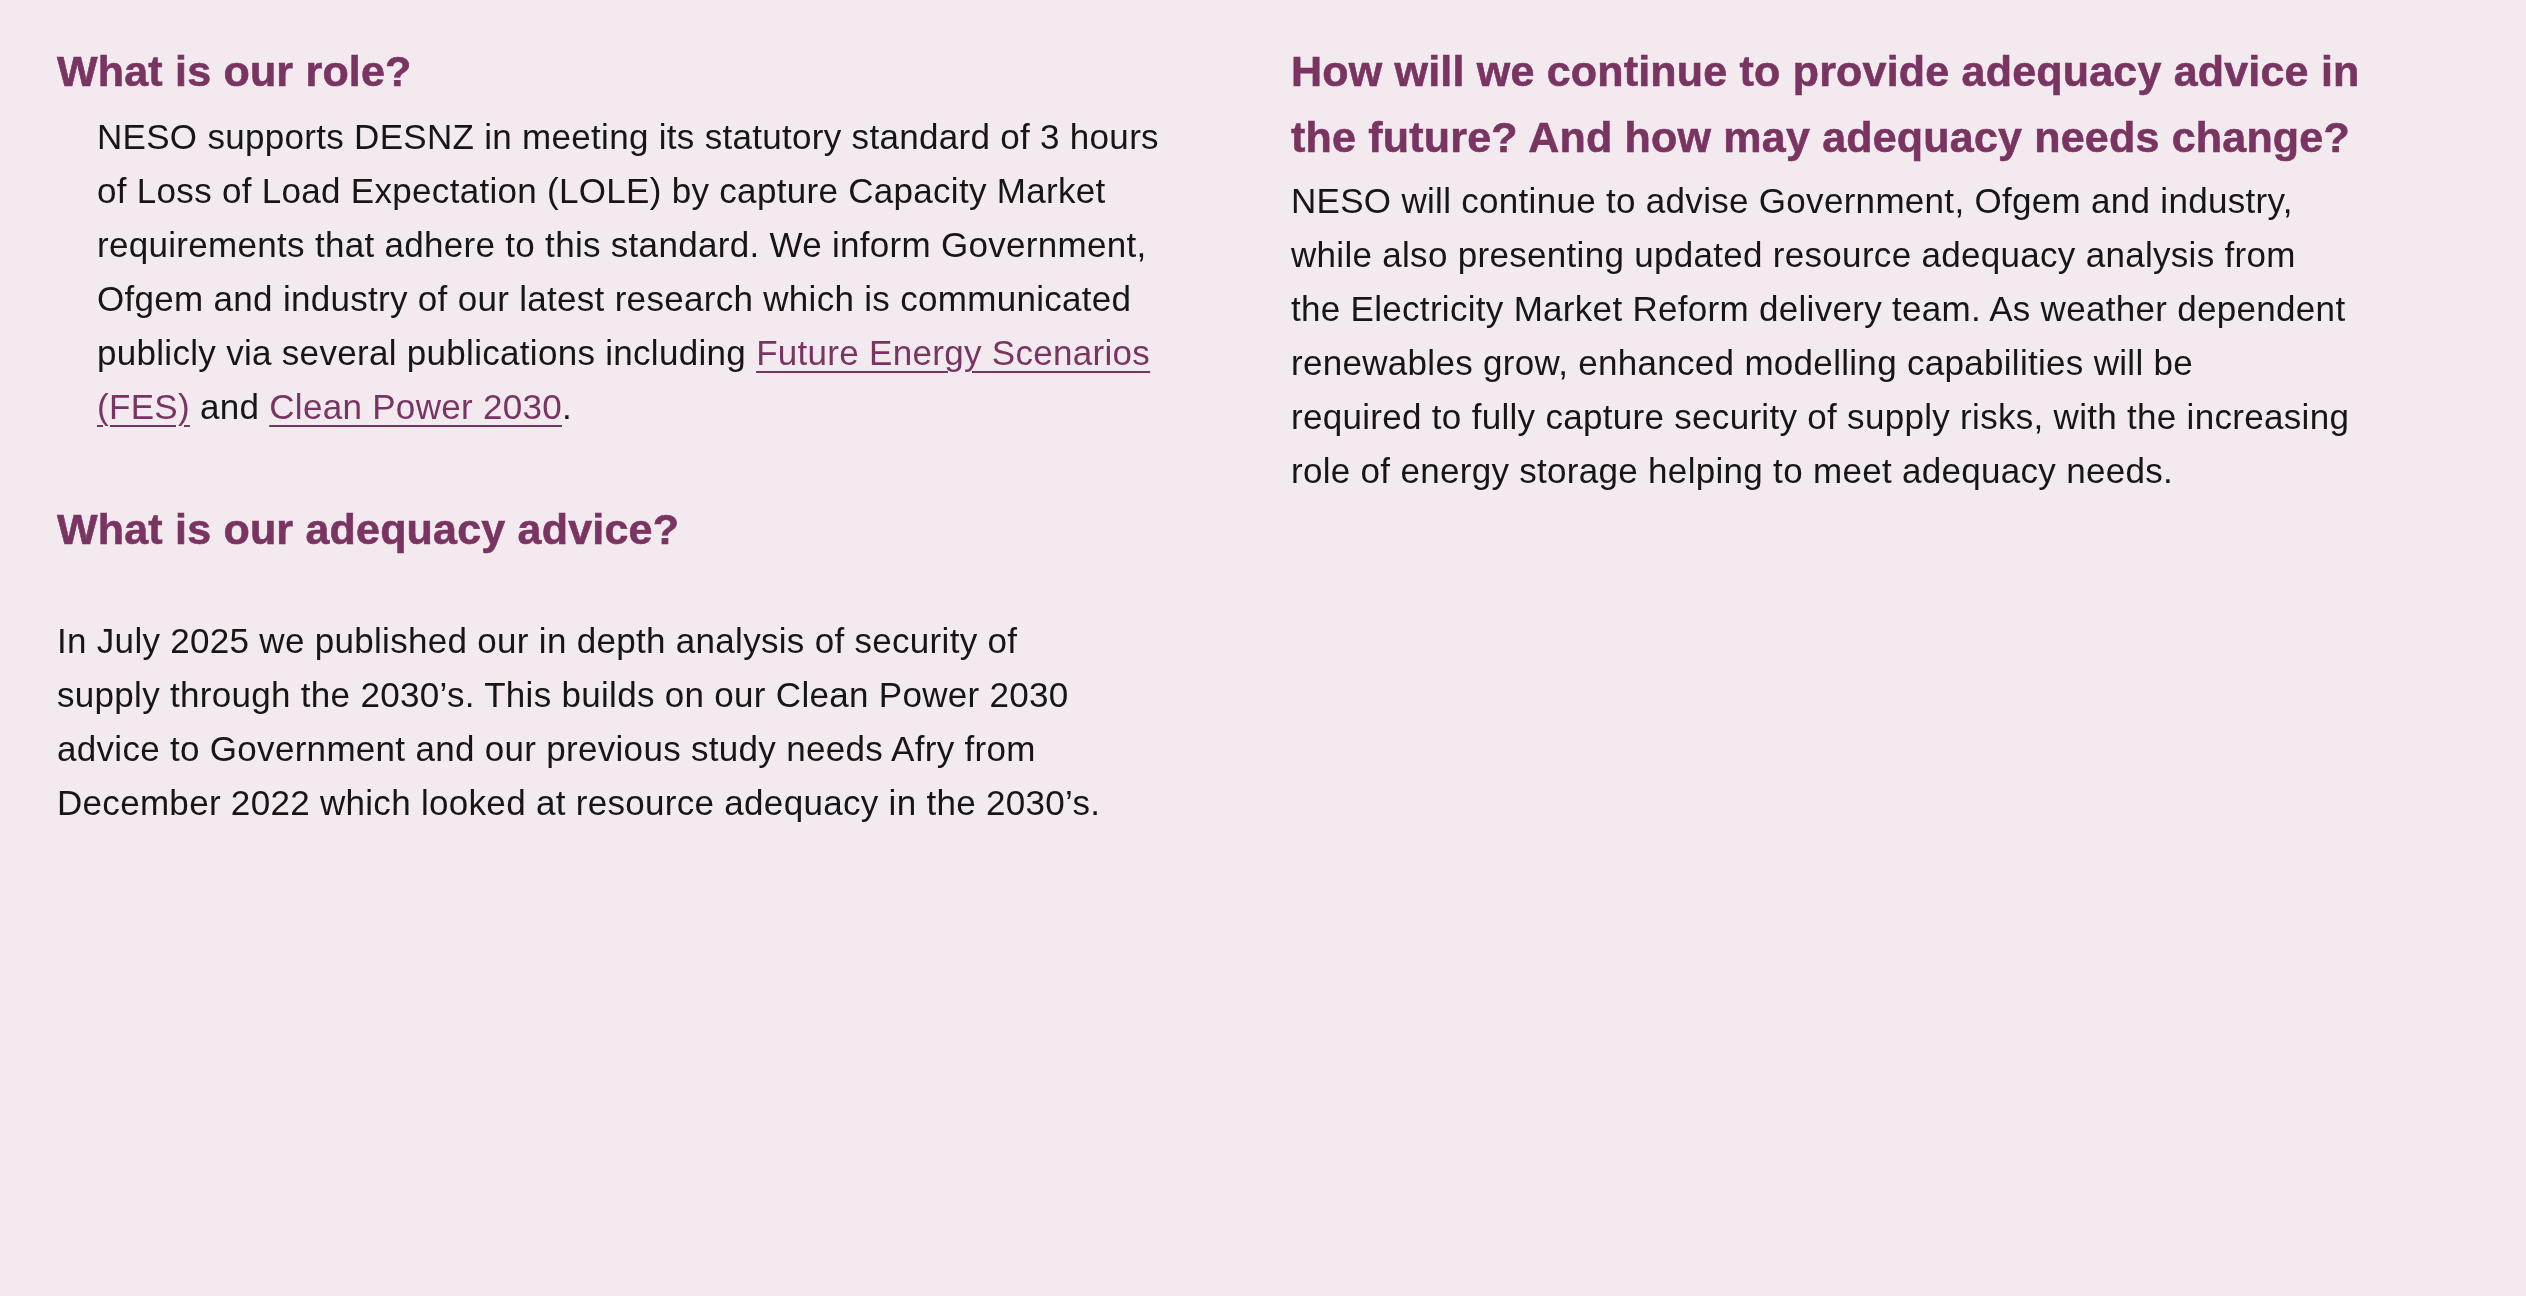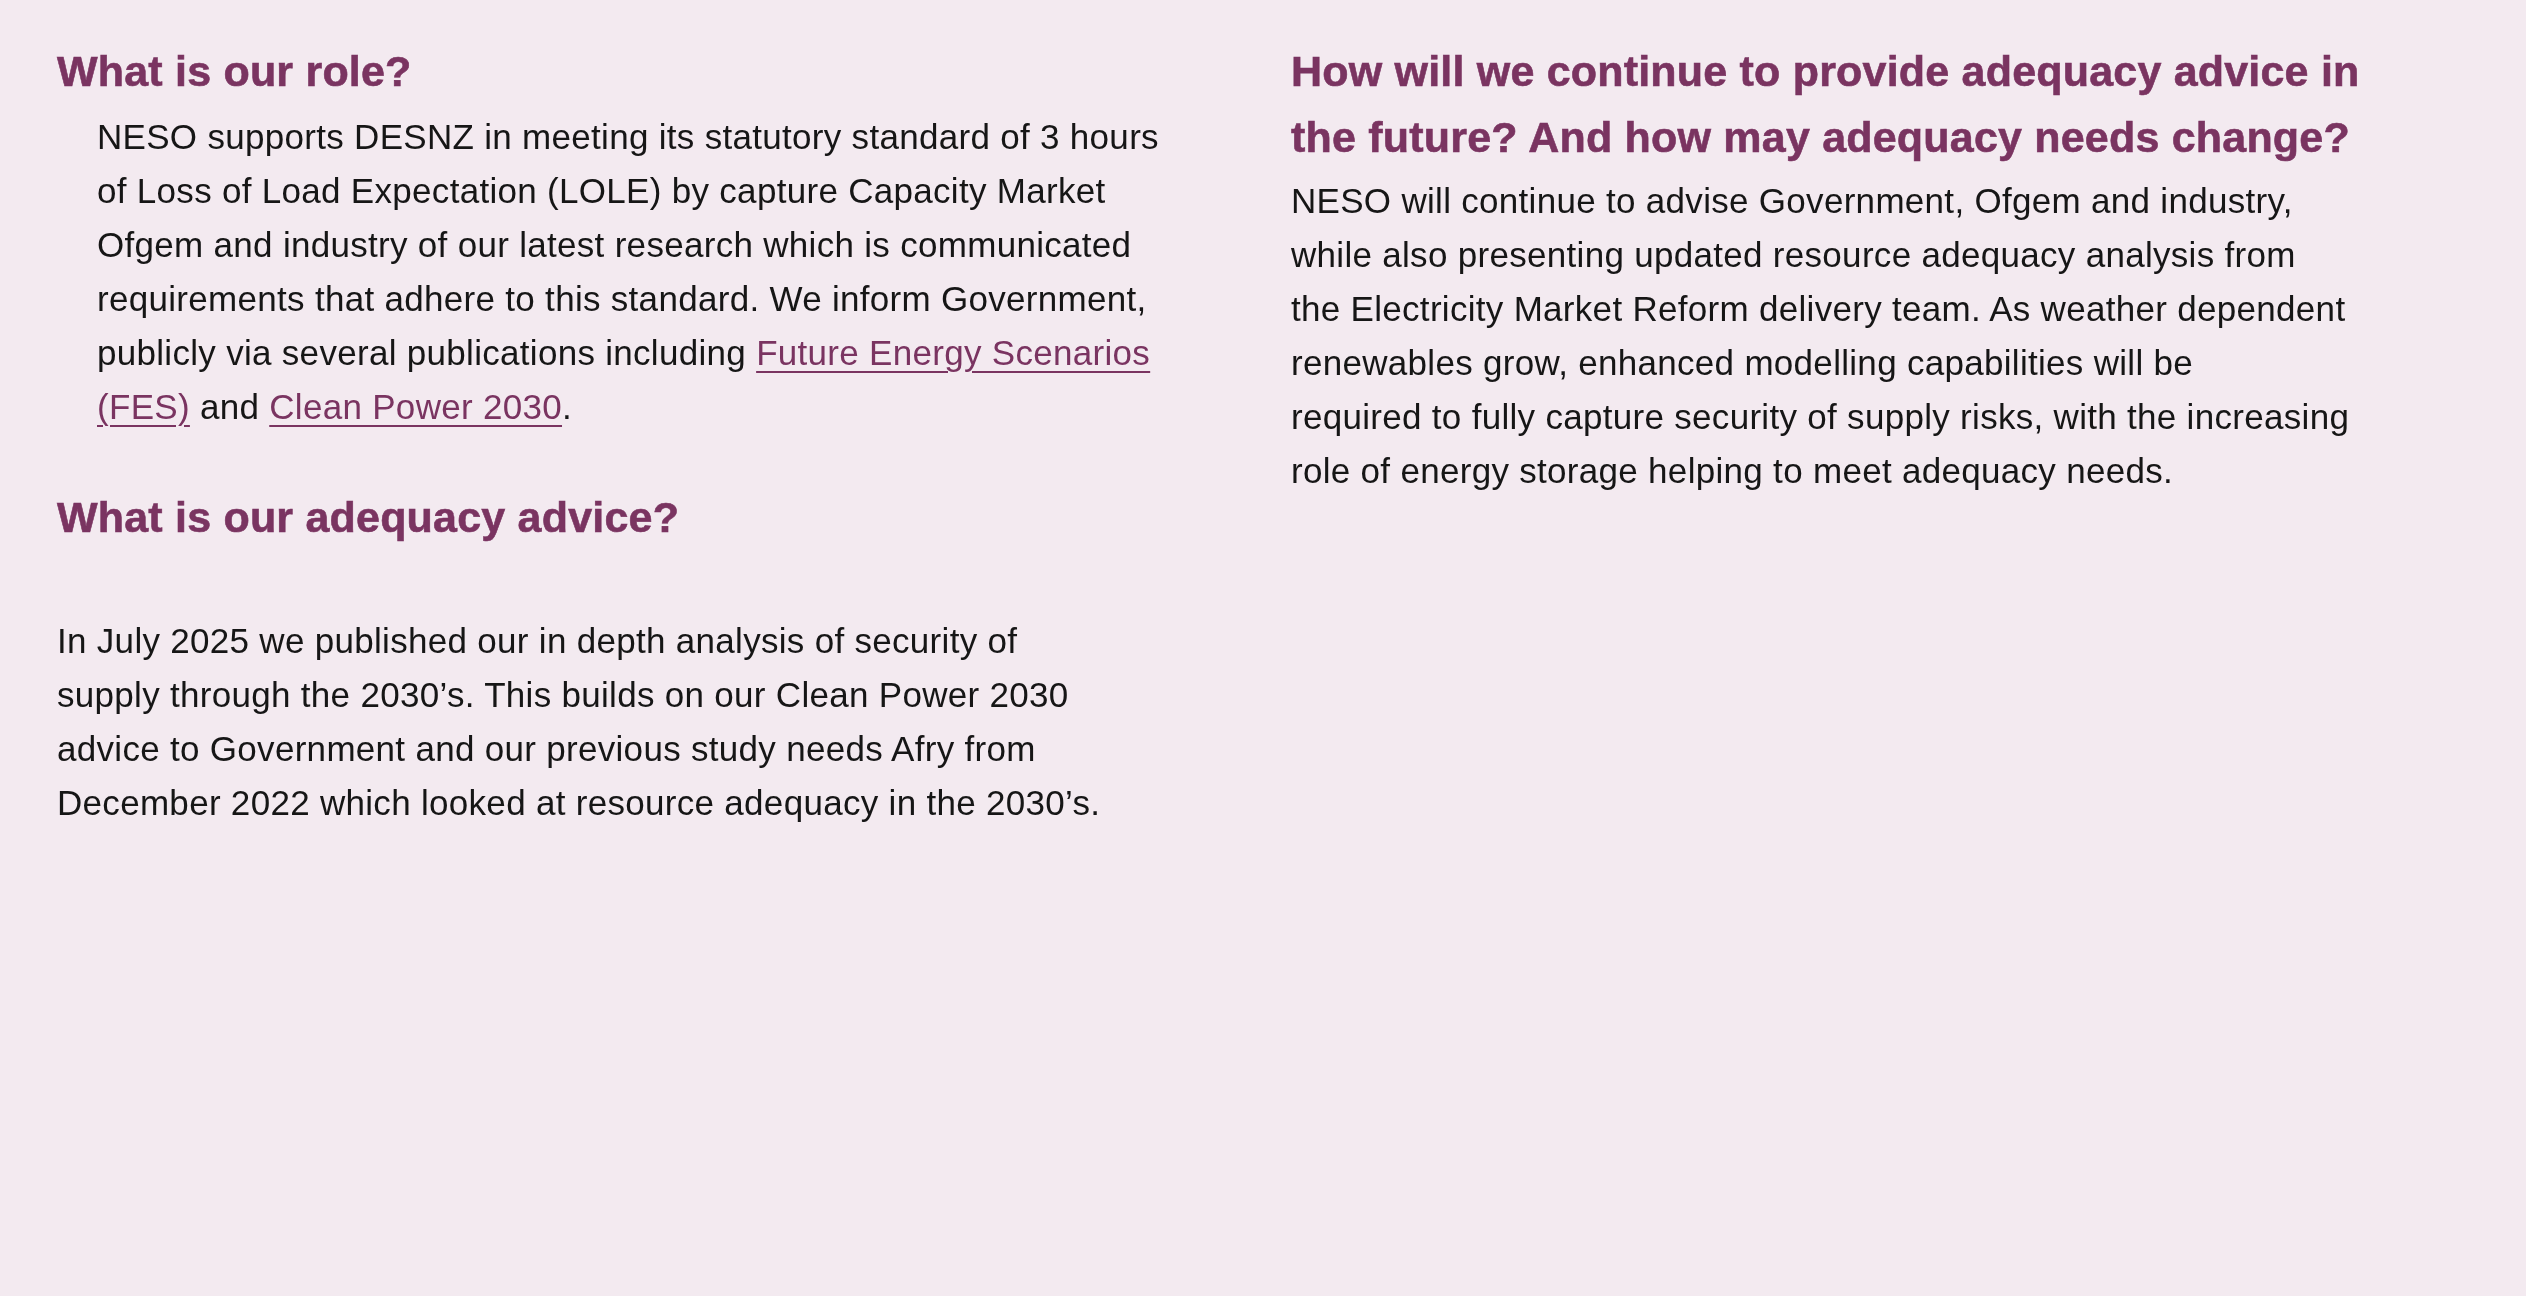--- a/index.html
+++ b/index.html
@@ -41,37 +41,37 @@
     letter-spacing: 0.3px;
   }
   .line { display: block; white-space: nowrap; }
   a.link {
     color: #7a3461;
     text-decoration-thickness: 2px;
     text-underline-offset: 6px;
   }
   #h-role { position: absolute; top: 38px; left: 0; }
   #p-role { position: absolute; top: 110px; left: 0; margin-left: 40px; }
-  #h-advice { position: absolute; top: 484px; left: 0; }
+  #h-advice { position: absolute; top: 496px; left: 0; }
   #p-advice { position: absolute; top: 614px; left: 0; }
   #h-future { position: absolute; top: 38px; left: 0; }
   #p-future { position: absolute; top: 174px; left: 0; }
 </style>
 </head>
 <body>
 
 <div class="col col-left">
 
   <h2 id="h-role">What is our role?</h2>
 
   <p id="p-role" class="para">
     <span class="line">NESO supports DESNZ in meeting its statutory standard of 3 hours</span>
     <span class="line">of Loss of Load Expectation (LOLE) by capture Capacity Market</span>
+    <span class="line">requirements that adhere to this standard. We inform Government,</span>
     <span class="line">Ofgem and industry of our latest research which is communicated</span>
-    <span class="line">requirements that adhere to this standard. We inform Government,</span>
     <span class="line"><span>publicly via several publications including </span><a class="link" href="#">Future Energy Scenarios </a></span>
     <span class="line"><a class="link" href="#">(FES)</a><span> and </span><a class="link" href="#">Clean Power 2030</a><span>.</span></span>
   </p>
 
   <h2 id="h-advice">What is our adequacy advice?</h2>
 
   <p id="p-advice" class="para">
     <span class="line">In July 2025 we published our in depth analysis of security of</span>
     <span class="line">supply through the 2030’s. This builds on our Clean Power 2030</span>
     <span class="line">advice to Government and our previous study needs Afry from</span>

